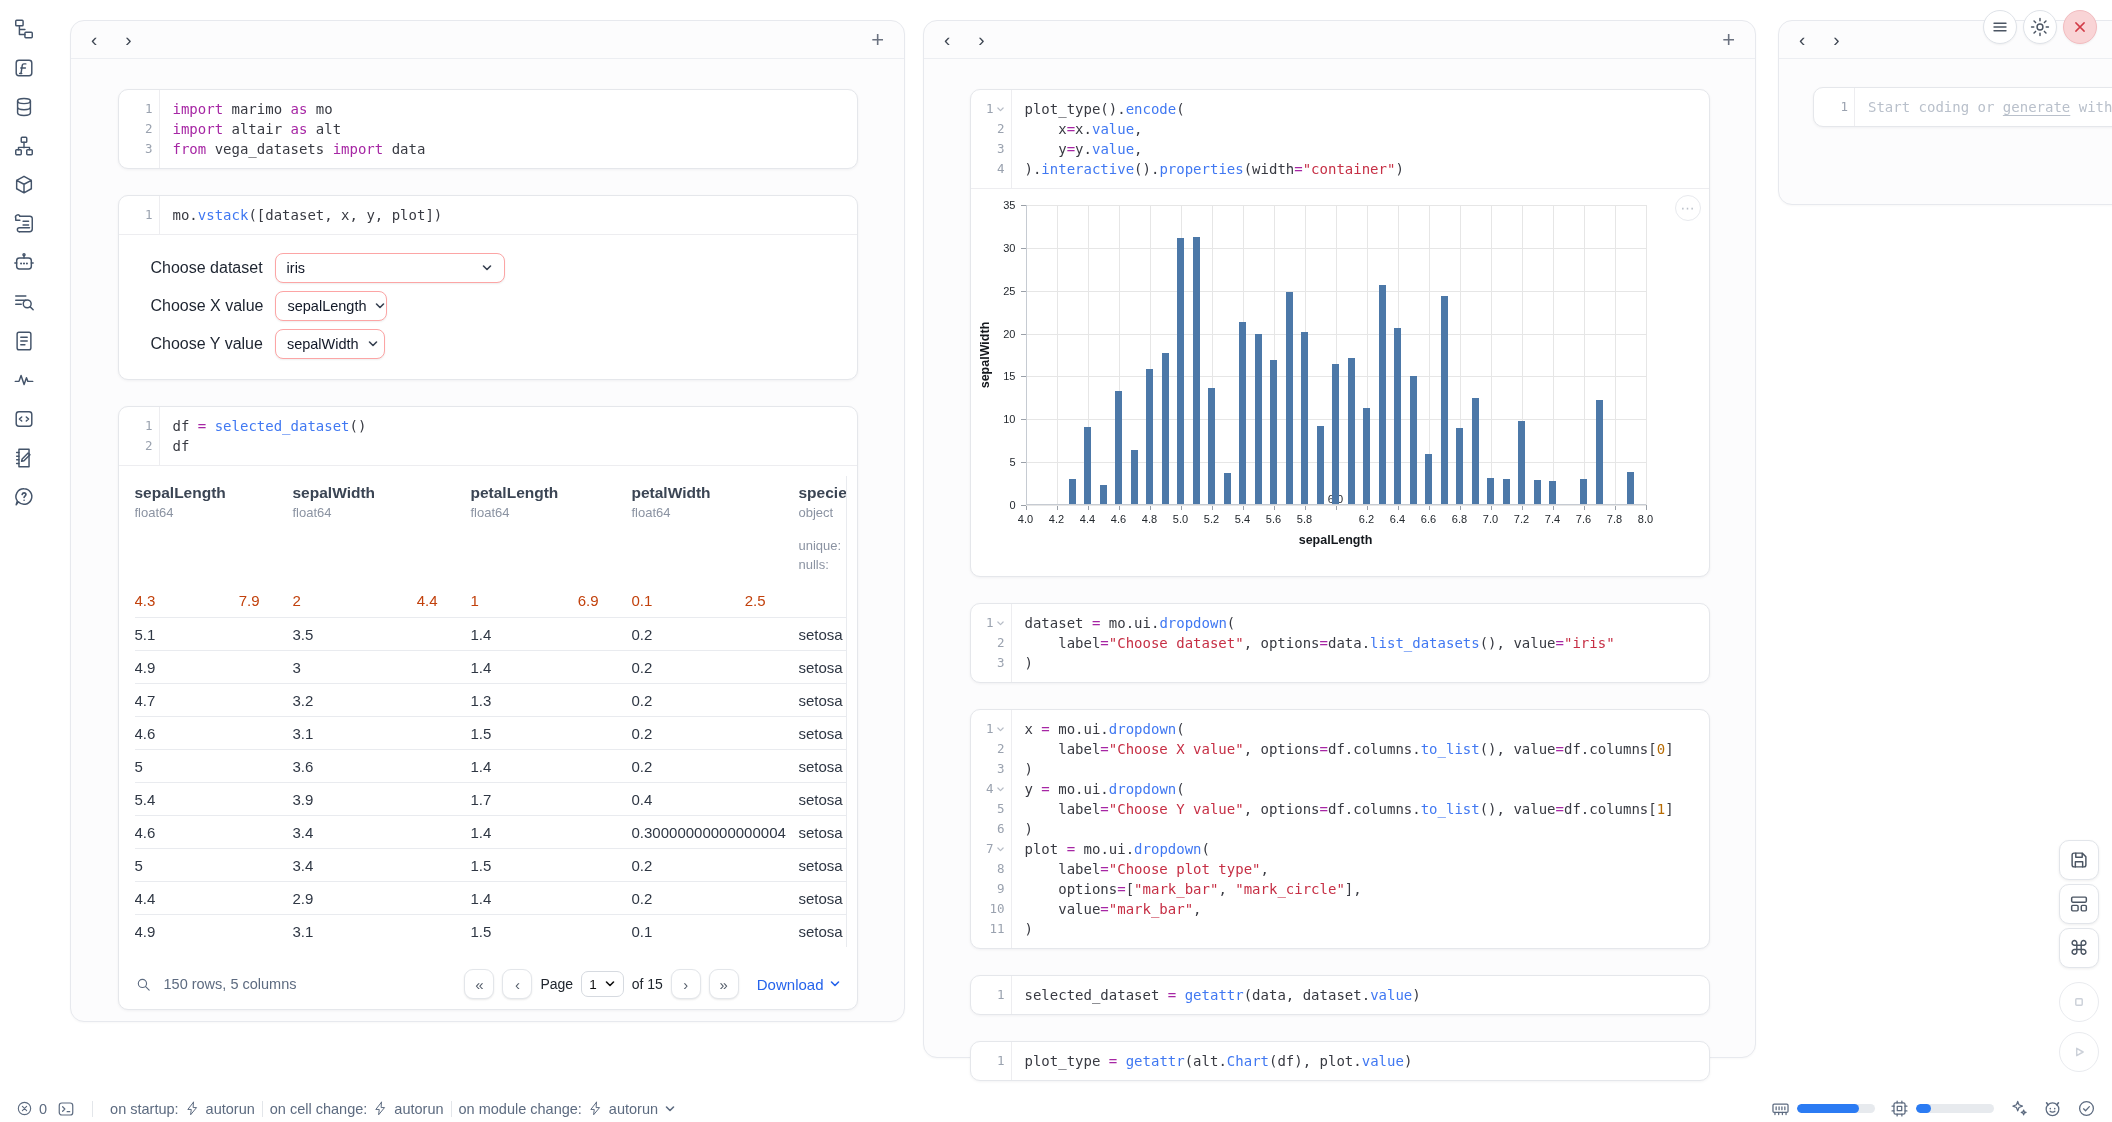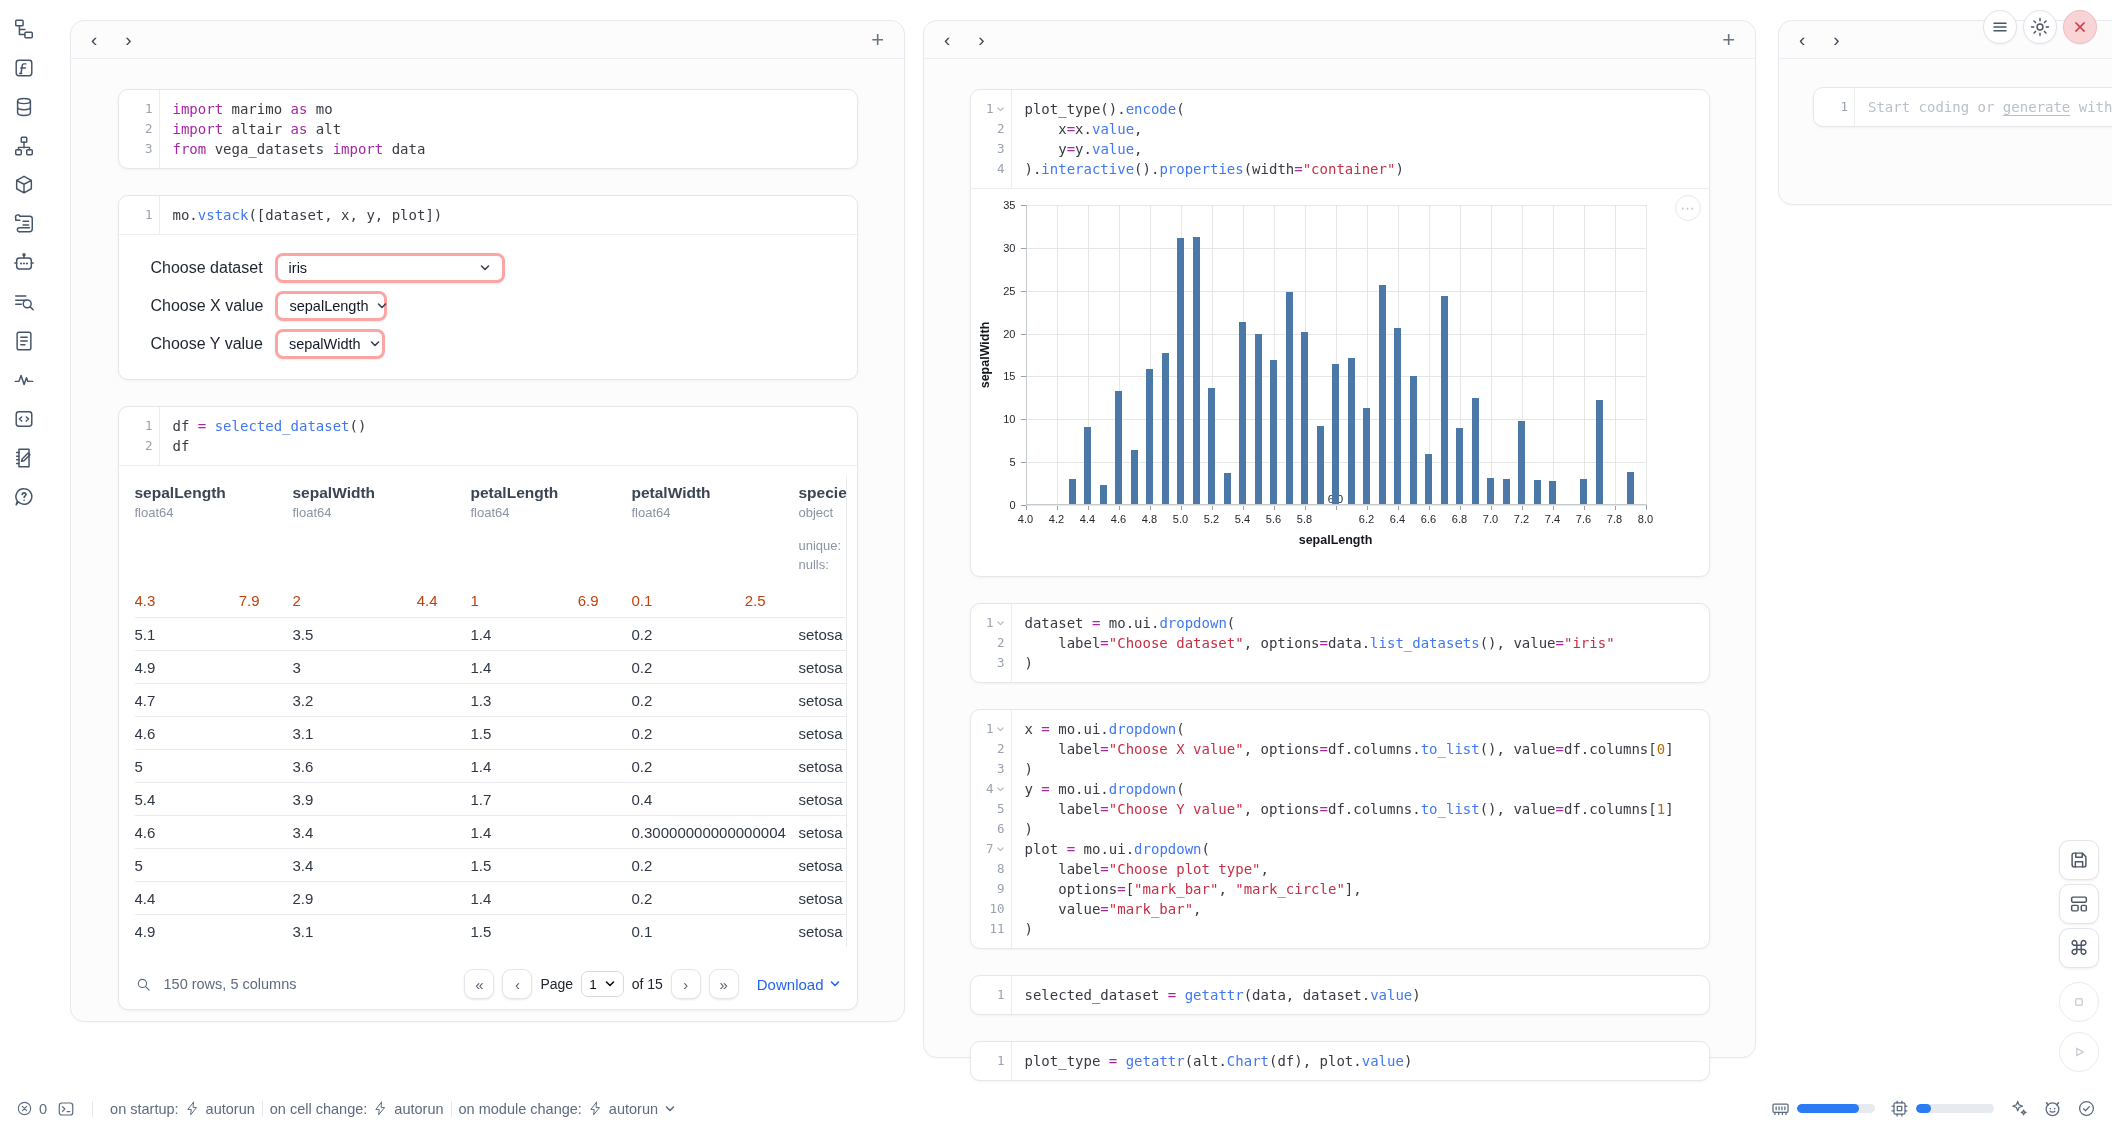--- a/index.html
+++ b/index.html
@@ -22,21 +22,21 @@
 .code::before{content:"";position:absolute;left:40px;top:0;bottom:0;width:1px;background:#ededf0}
 .cl{display:flex}
 .ln{width:40px;flex:0 0 40px;display:flex;justify-content:flex-end;align-items:center;gap:2px;padding-right:6px;color:#9aa2af;font-size:12.5px}
 .ln .fold{color:#b7bdc7}
 .ct{padding-left:14px;white-space:pre}
 .tok-kw{color:#a626a4}.tok-fn{color:#4078f2}.tok-str{color:#c62f45}.tok-num{color:#b76b01}.tok-op{color:#a626a4}
 .outdiv{border-top:1px solid #ededf0}
 
 .controls{padding:18px 16px 12px 32px}
 .ctrl-row{display:flex;align-items:center;gap:12px;height:30px;margin-bottom:8px;font-size:16px;color:#1d2430}
-.msel{height:30px;border:3px solid #fca5a5;border-radius:8px;background:#fff;box-shadow:0 1px 2px rgba(0,0,0,.07);display:inline-flex;align-items:center;justify-content:space-between;padding:0 11px;font-size:14.5px;color:#111827;gap:8px;cursor:pointer}
+.msel{height:30px;border:1px solid #fca5a5;border-radius:8px;background:#fff;box-shadow:0 1px 2px rgba(0,0,0,.07);display:inline-flex;align-items:center;justify-content:space-between;padding:0 11px;font-size:14.5px;color:#111827;gap:8px;cursor:pointer}
 .msel .chev{color:#374151}
 
 .table-out{padding:10px 0 6px 16px}
 .dtable{width:712px;overflow:hidden;border-right:1px solid #e9ebef}
 .dt-head{display:flex;padding:8px 0 8px}
 .dt-hcell{flex:none}
 .dt-hname{font-size:15.5px;font-weight:bold;color:#3b4554}
 .dt-hdtype{font-size:13px;color:#8b93a2;margin-top:3px}
 .hist{display:flex;align-items:flex-end;gap:1px;height:54px;margin-top:13px}
 .hist i{display:block;background:#0e7c6b}

